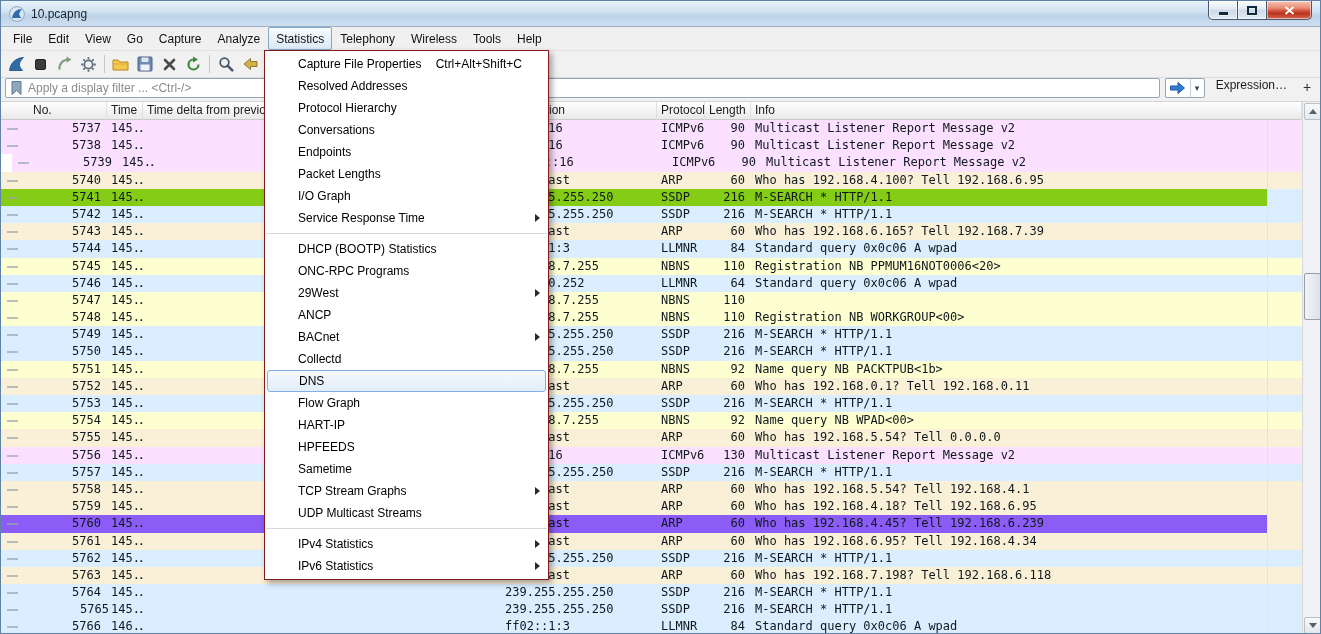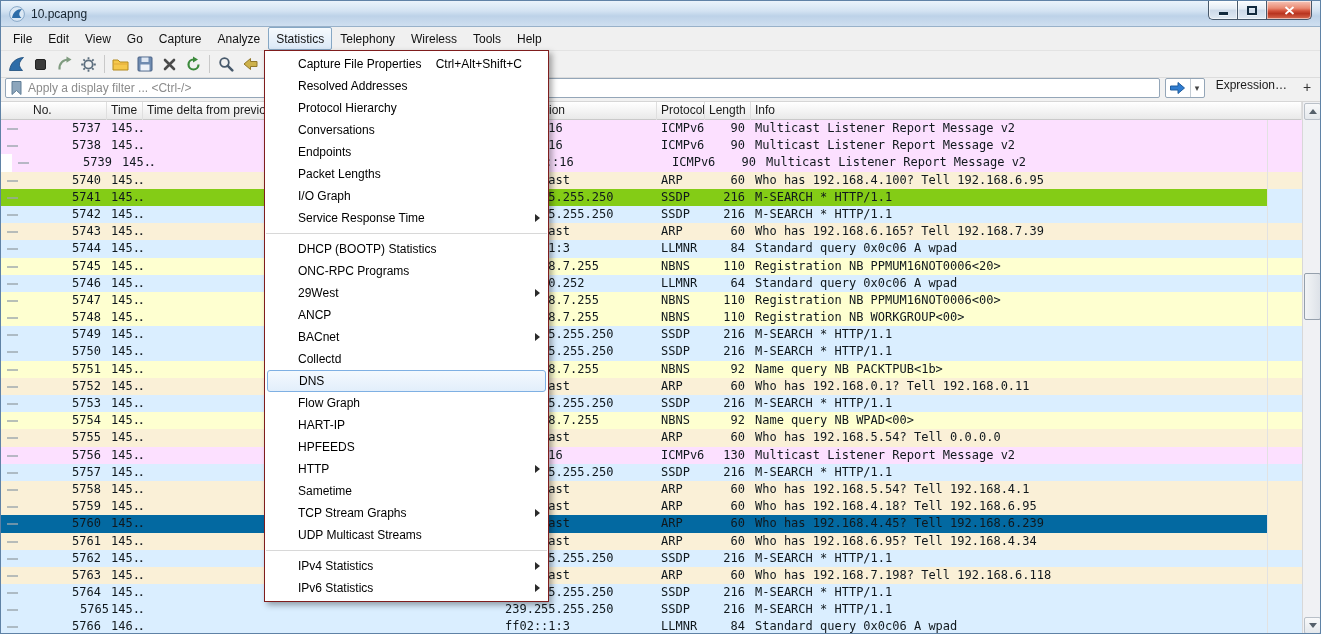--- a/index.html
+++ b/index.html
@@ -299,21 +299,20 @@
         <div class="pl-cell c-proto" style="left: 656px; width: 48px;">LLMNR</div>
         <div class="pl-cell c-len" style="left: 704px; width: 46px;">64</div>
         <div class="pl-cell c-info" style="left: 750px; width: 551px;">Standard query 0x0c06 A wpad</div>
       </div>
       <div class="pl-row" style="background: rgb(254, 255, 208);">
         <div class="pl-cell c-no" style="left: 28px; width: 78px;">5747</div>
         <div class="pl-cell c-time" style="left: 106px; width: 36px;">145.…</div>
         <div class="pl-cell c-dst" style="left: 500px; width: 156px;">192.168.7.255</div>
         <div class="pl-cell c-proto" style="left: 656px; width: 48px;">NBNS</div>
         <div class="pl-cell c-len" style="left: 704px; width: 46px;">110</div>
-        <div class="pl-cell c-info" style="left: 750px; width: 551px;">Registration NB PPMUM16NOT0006&lt;00&gt;</div>
       </div>
       <div class="pl-row" style="background: rgb(254, 255, 208);">
         <div class="pl-cell c-no" style="left: 28px; width: 78px;">5748</div>
         <div class="pl-cell c-time" style="left: 106px; width: 36px;">145.…</div>
         <div class="pl-cell c-dst" style="left: 500px; width: 156px;">192.168.7.255</div>
         <div class="pl-cell c-proto" style="left: 656px; width: 48px;">NBNS</div>
         <div class="pl-cell c-len" style="left: 704px; width: 46px;">110</div>
         <div class="pl-cell c-info" style="left: 750px; width: 551px;">Registration NB WORKGROUP&lt;00&gt;</div>
       </div>
       <div class="pl-row" style="background: rgb(218, 238, 255);">
@@ -397,21 +396,21 @@
         <div class="pl-cell c-info" style="left: 750px; width: 551px;">Who has 192.168.5.54? Tell 192.168.4.1</div>
       </div>
       <div class="pl-row" style="background: rgb(250, 240, 215);">
         <div class="pl-cell c-no" style="left: 28px; width: 78px;">5759</div>
         <div class="pl-cell c-time" style="left: 106px; width: 36px;">145.…</div>
         <div class="pl-cell c-dst" style="left: 500px; width: 156px;">Broadcast</div>
         <div class="pl-cell c-proto" style="left: 656px; width: 48px;">ARP</div>
         <div class="pl-cell c-len" style="left: 704px; width: 46px;">60</div>
         <div class="pl-cell c-info" style="left: 750px; width: 551px;">Who has 192.168.4.18? Tell 192.168.6.95</div>
       </div>
-      <div class="pl-row" style="background: #0369a1; padding-left: 9px;">
+      <div class="pl-row" style="background: #8b5cf6; padding-left: 9px;">
         <div class="pl-cell c-no" style="left: 28px; width: 78px;">5760</div>
         <div class="pl-cell c-time" style="left: 106px; width: 36px;">145.…</div>
         <div class="pl-cell c-dst" style="left: 500px; width: 156px;">Broadcast</div>
         <div class="pl-cell c-proto" style="left: 656px; width: 48px;">ARP</div>
         <div class="pl-cell c-len" style="left: 704px; width: 46px;">60</div>
         <div class="pl-cell c-info" style="left: 750px; width: 551px;">Who has 192.168.4.45? Tell 192.168.6.239</div>
       </div>
       <div class="pl-row" style="background: rgb(250, 240, 215);">
         <div class="pl-cell c-no" style="left: 28px; width: 78px;">5761</div>
         <div class="pl-cell c-time" style="left: 106px; width: 36px;">145.…</div>
@@ -518,21 +517,20 @@
       <div class="dd-item"><span class="dd-label">DHCP (BOOTP) Statistics</span></div>
       <div class="dd-item"><span class="dd-label">ONC-RPC Programs</span></div>
       <div class="dd-item"><span class="dd-label">29West</span><span class="dd-arrow"></span></div>
       <div class="dd-item"><span class="dd-label">ANCP</span></div>
       <div class="dd-item"><span class="dd-label">BACnet</span><span class="dd-arrow"></span></div>
       <div class="dd-item"><span class="dd-label">Collectd</span></div>
       <div class="dd-item hover"><span class="dd-label">DNS</span></div>
       <div class="dd-item"><span class="dd-label">Flow Graph</span></div>
       <div class="dd-item"><span class="dd-label">HART-IP</span></div>
       <div class="dd-item"><span class="dd-label">HPFEEDS</span></div>
-      <div class="dd-item"><span class="dd-label">HTTP</span><span class="dd-arrow"></span></div>
       <div class="dd-item"><span class="dd-label">Sametime</span></div>
       <div class="dd-item"><span class="dd-label">TCP Stream Graphs</span><span class="dd-arrow"></span></div>
       <div class="dd-item"><span class="dd-label">UDP Multicast Streams</span></div>
       <div class="dd-sep"></div>
       <div class="dd-item"><span class="dd-label">IPv4 Statistics</span><span class="dd-arrow"></span></div>
       <div class="dd-item"><span class="dd-label">IPv6 Statistics</span><span class="dd-arrow"></span></div>
     </div>
 
 </div>
 

